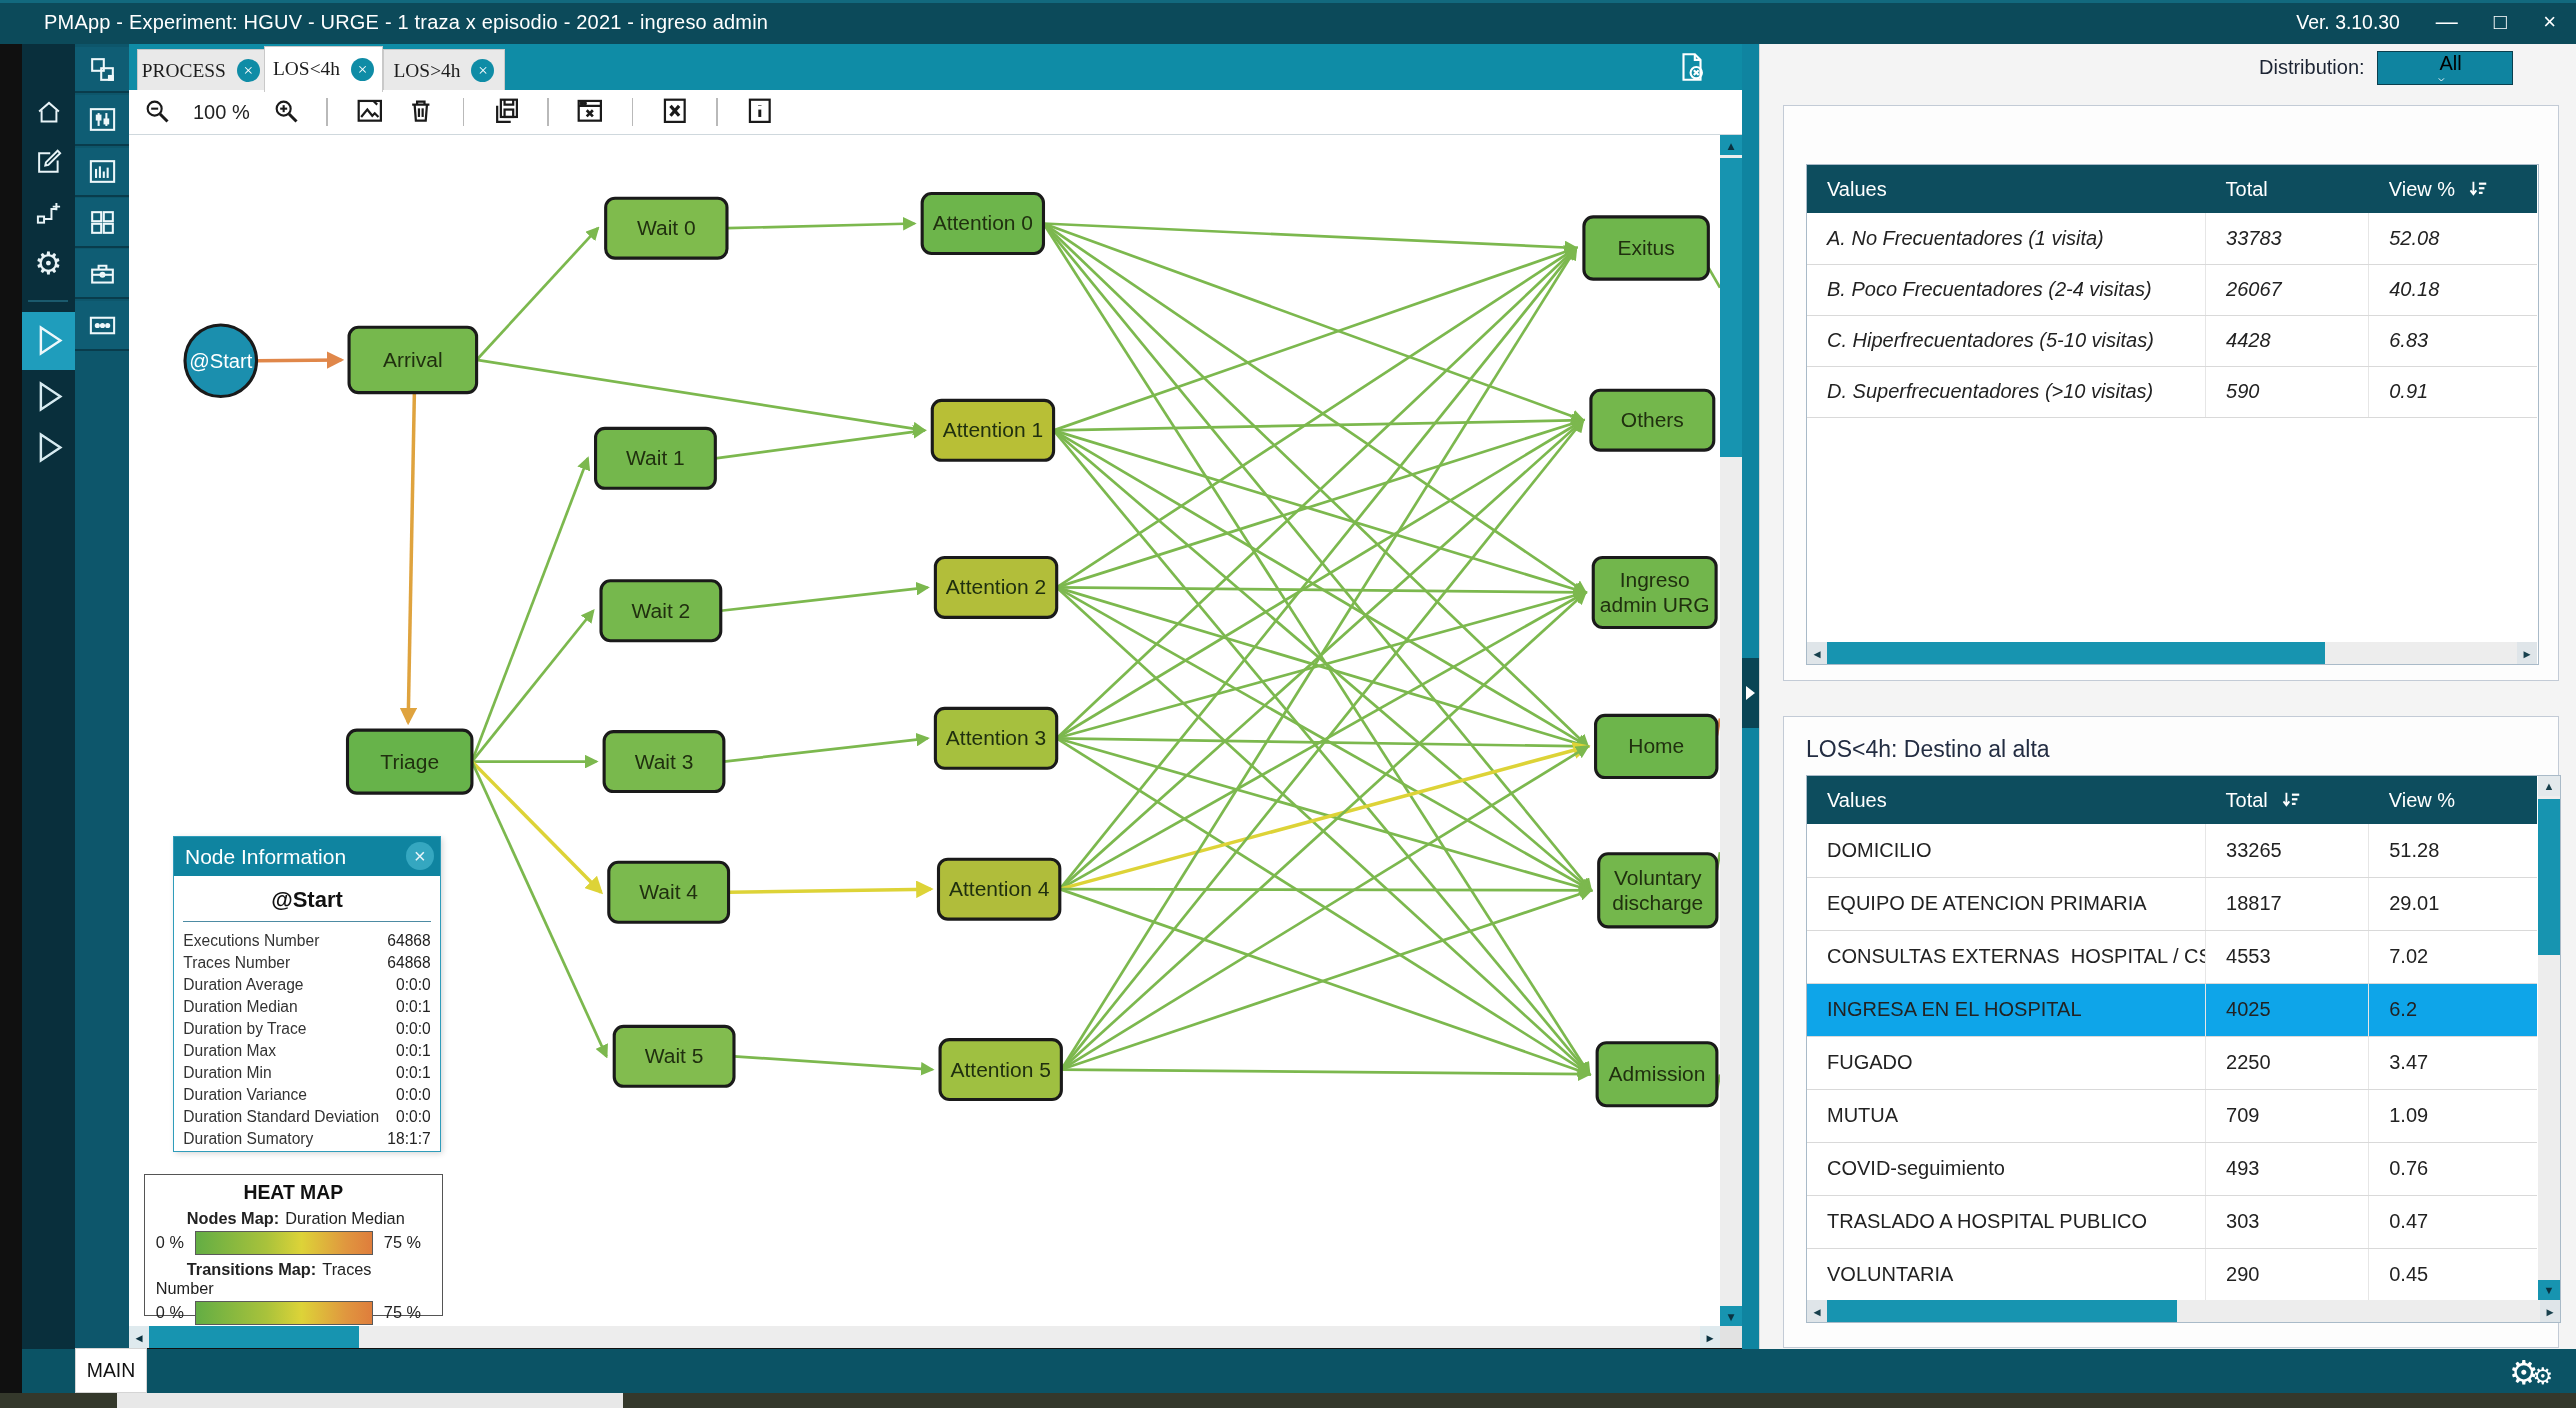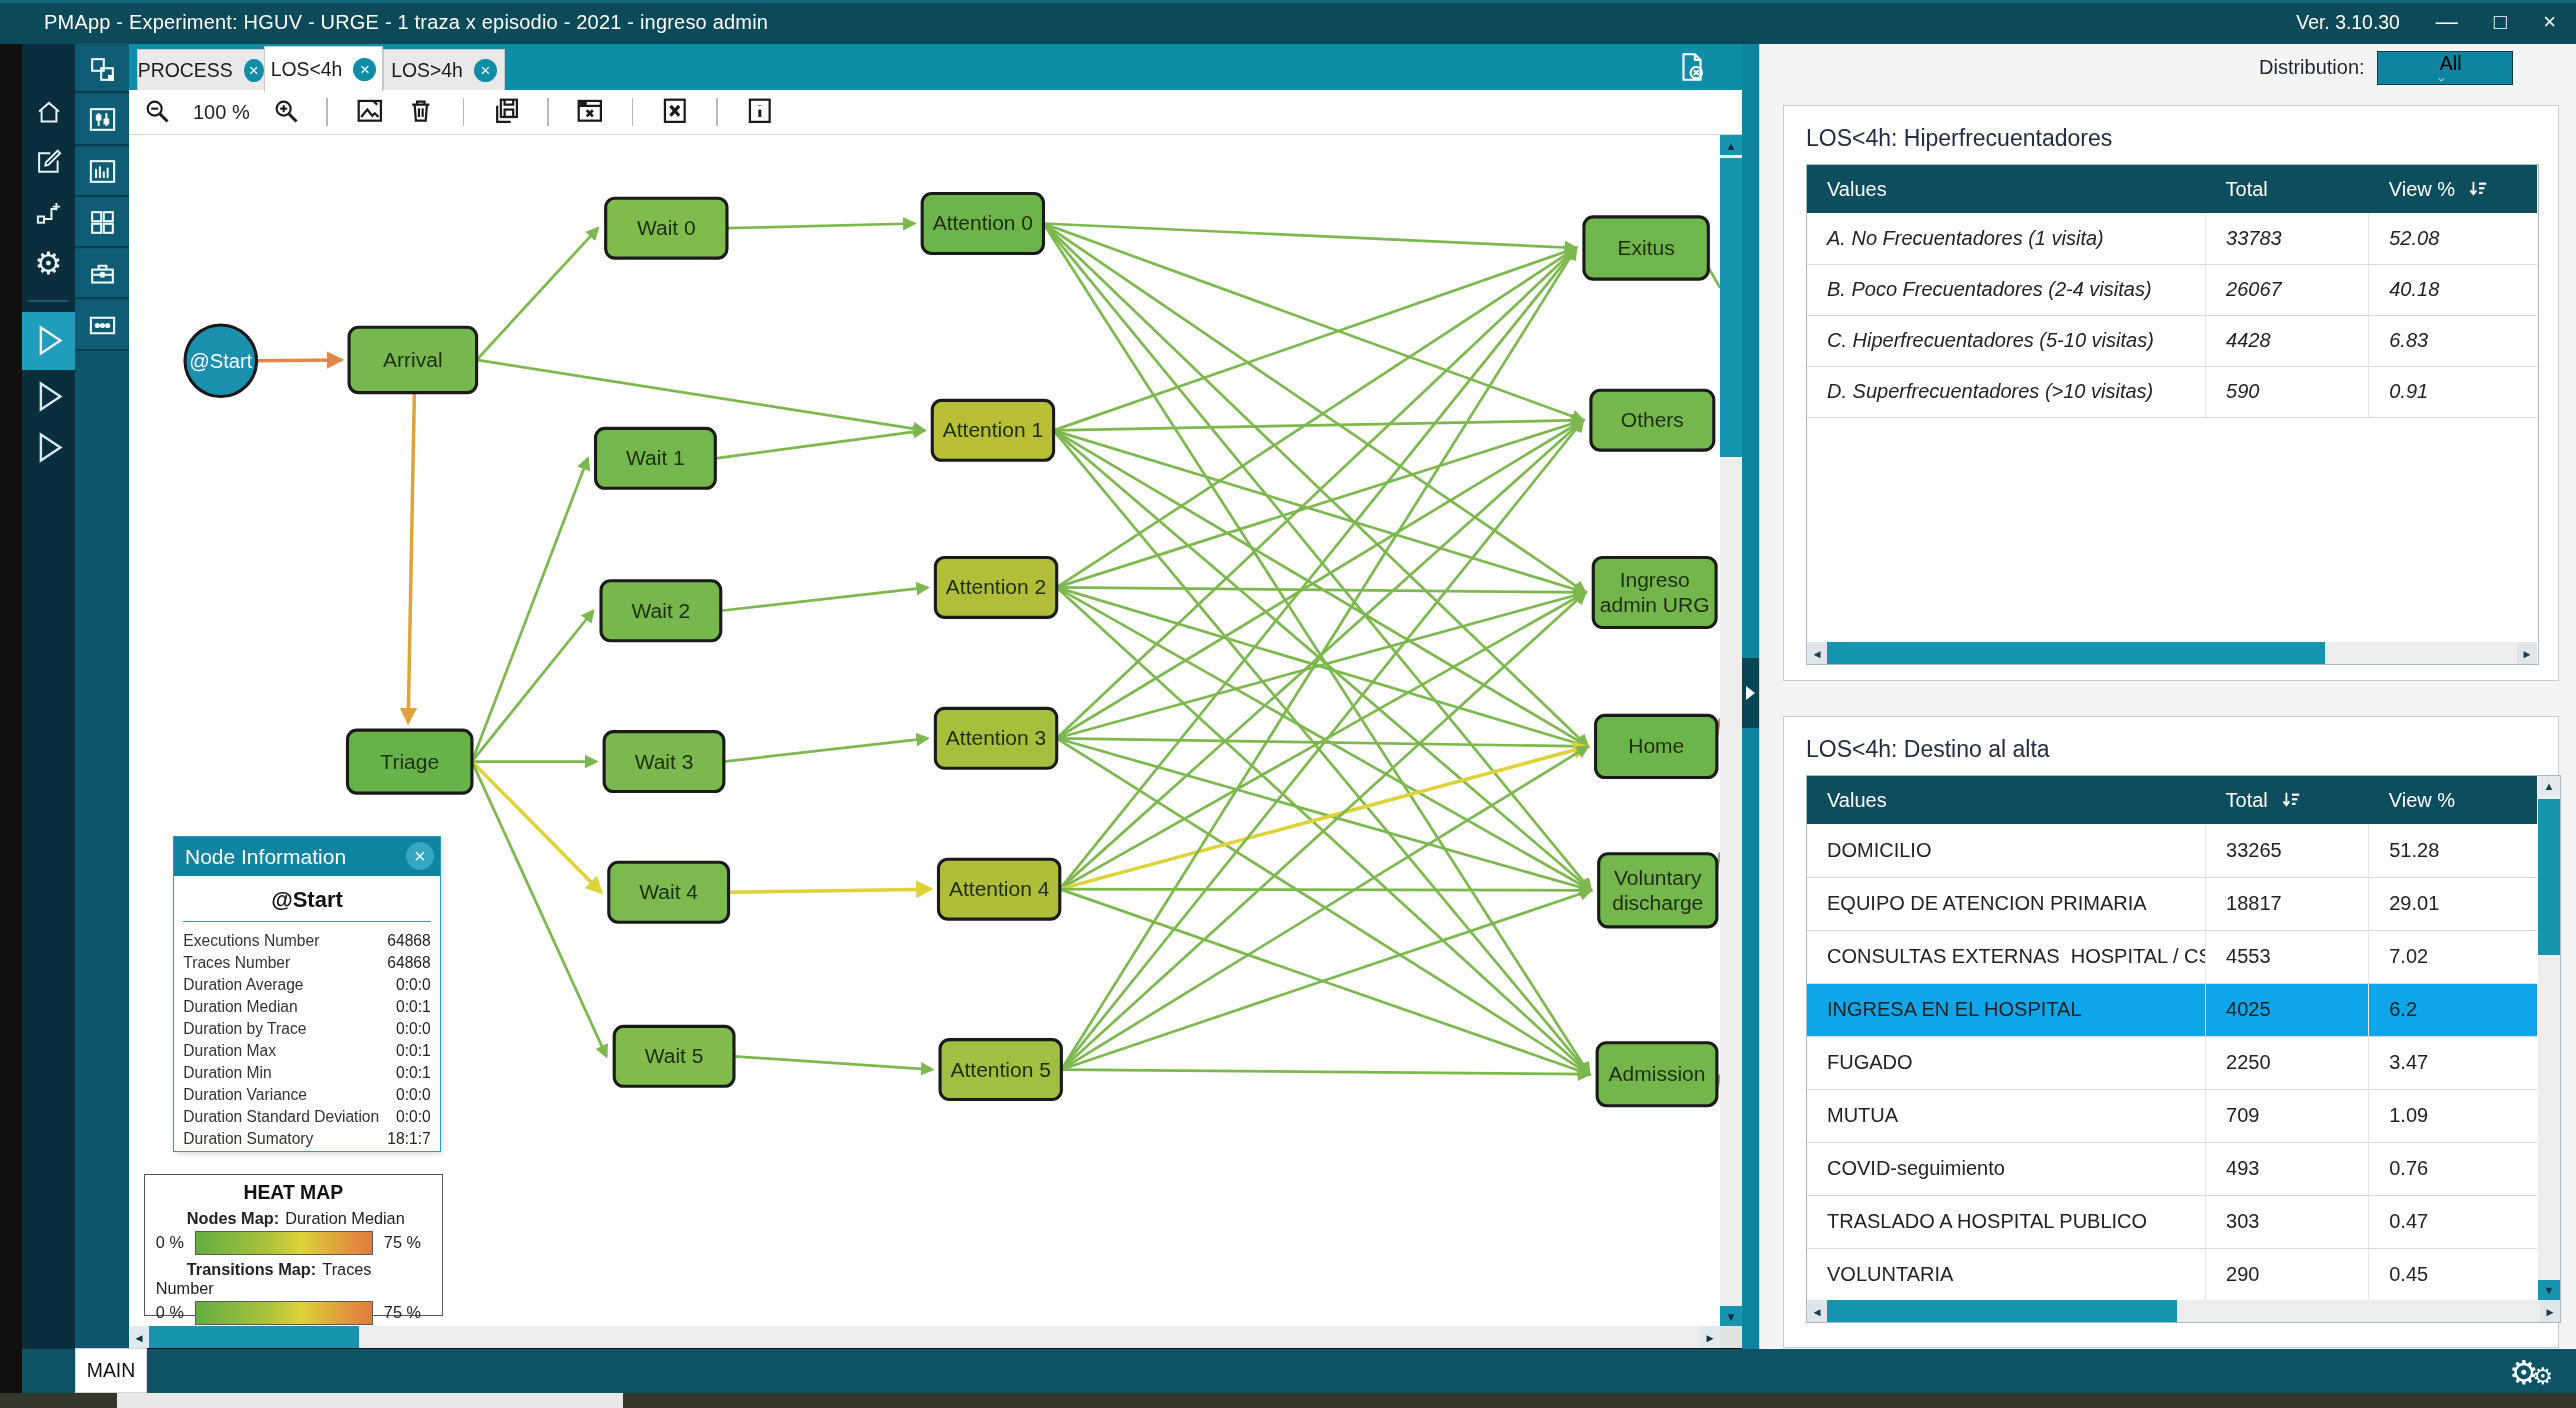--- a/index.html
+++ b/index.html
@@ -14,21 +14,21 @@
   .winbtn{font-size:22px;color:#fff;cursor:default;}
   
   .sb1{position:absolute;left:22px;top:44px;width:53px;height:1306px;background:#092f3c;}
   .sb1 .icn{position:absolute;left:50%;transform:translateX(-50%);}
   .sb1 .divider{position:absolute;left:6.2px;width:40px;height:2.3px;background:#1b5a6d;top:256px;}
   .playsel{position:absolute;left:0;top:268px;width:53px;height:58px;background:#1f9dbc;}
   .sb2{position:absolute;left:75px;top:44px;width:54px;height:1306px;background:#0d566b;}
   .sb2 .btn{position:absolute;left:0;width:54px;background:#0f5d74;border-bottom:2.3px solid #093c4c;
             display:flex;align-items:center;justify-content:center;}
   
-  .tabbar{position:absolute;left:129px;top:44px;width:1613px;height:47px;background:#0f8ca6;}
+  .tabbar{position:absolute;left:129px;top:44px;width:1613px;height:47px;background:#0f8ca6;font-family:Liberation Serif, serif;}
   .tab{position:absolute;top:4.7px;height:42px;background:#e9e9e9;display:flex;align-items:center;
        justify-content:center;gap:11px;font-size:19.4px;color:#1c1c1c;border:0.8px solid #c9c9c9;border-bottom:none;}
   .tab.active{background:#fff;top:1.6px;height:45px;z-index:2;}
   .tab-close{width:23px;height:23px;border-radius:50%;background:#0f8ca6;color:#fff;font-size:17px;
              display:flex;align-items:center;justify-content:center;line-height:1;}
   
   .toolbar{position:absolute;left:129px;top:90px;width:1613px;height:45px;background:#fff;
            border-bottom:0.8px solid #cfd8dd;display:flex;align-items:center;gap:22px;padding-left:14px;box-sizing:border-box;}
   .toolbar .sep{width:1.6px;height:28px;background:#b9b9b9;margin:0 4.7px;}
   .toolbar .zoomtxt{font-size:20px;color:#222;}
@@ -557,21 +557,20 @@
       <span class="distlabel">Distribution:</span>
       <div class="dropdown">
         <span class="val">All</span>
         <svg width="18.7" height="18.7" viewBox="0 0 24 24" style="margin-right:7.8px">
             <path d="M5 9l7 7 7-7" stroke="#fff" stroke-width="2.4" fill="none"></path>
           </svg>
       </div>
     </div>
 
     <div class="card" style="top:61px;height:576px">
-      <div class="ctitle">LOS&lt;4h: Hiperfrecuentadores</div>
       <div class="twrap" style="top:58px;width:731px;height:499px">
         <table class="dt" id="table0">
           <colgroup>
               <col class="col-values">
               <col class="col-total">
               <col class="col-view">
             </colgroup>
           <thead>
             <tr>
               <th>

